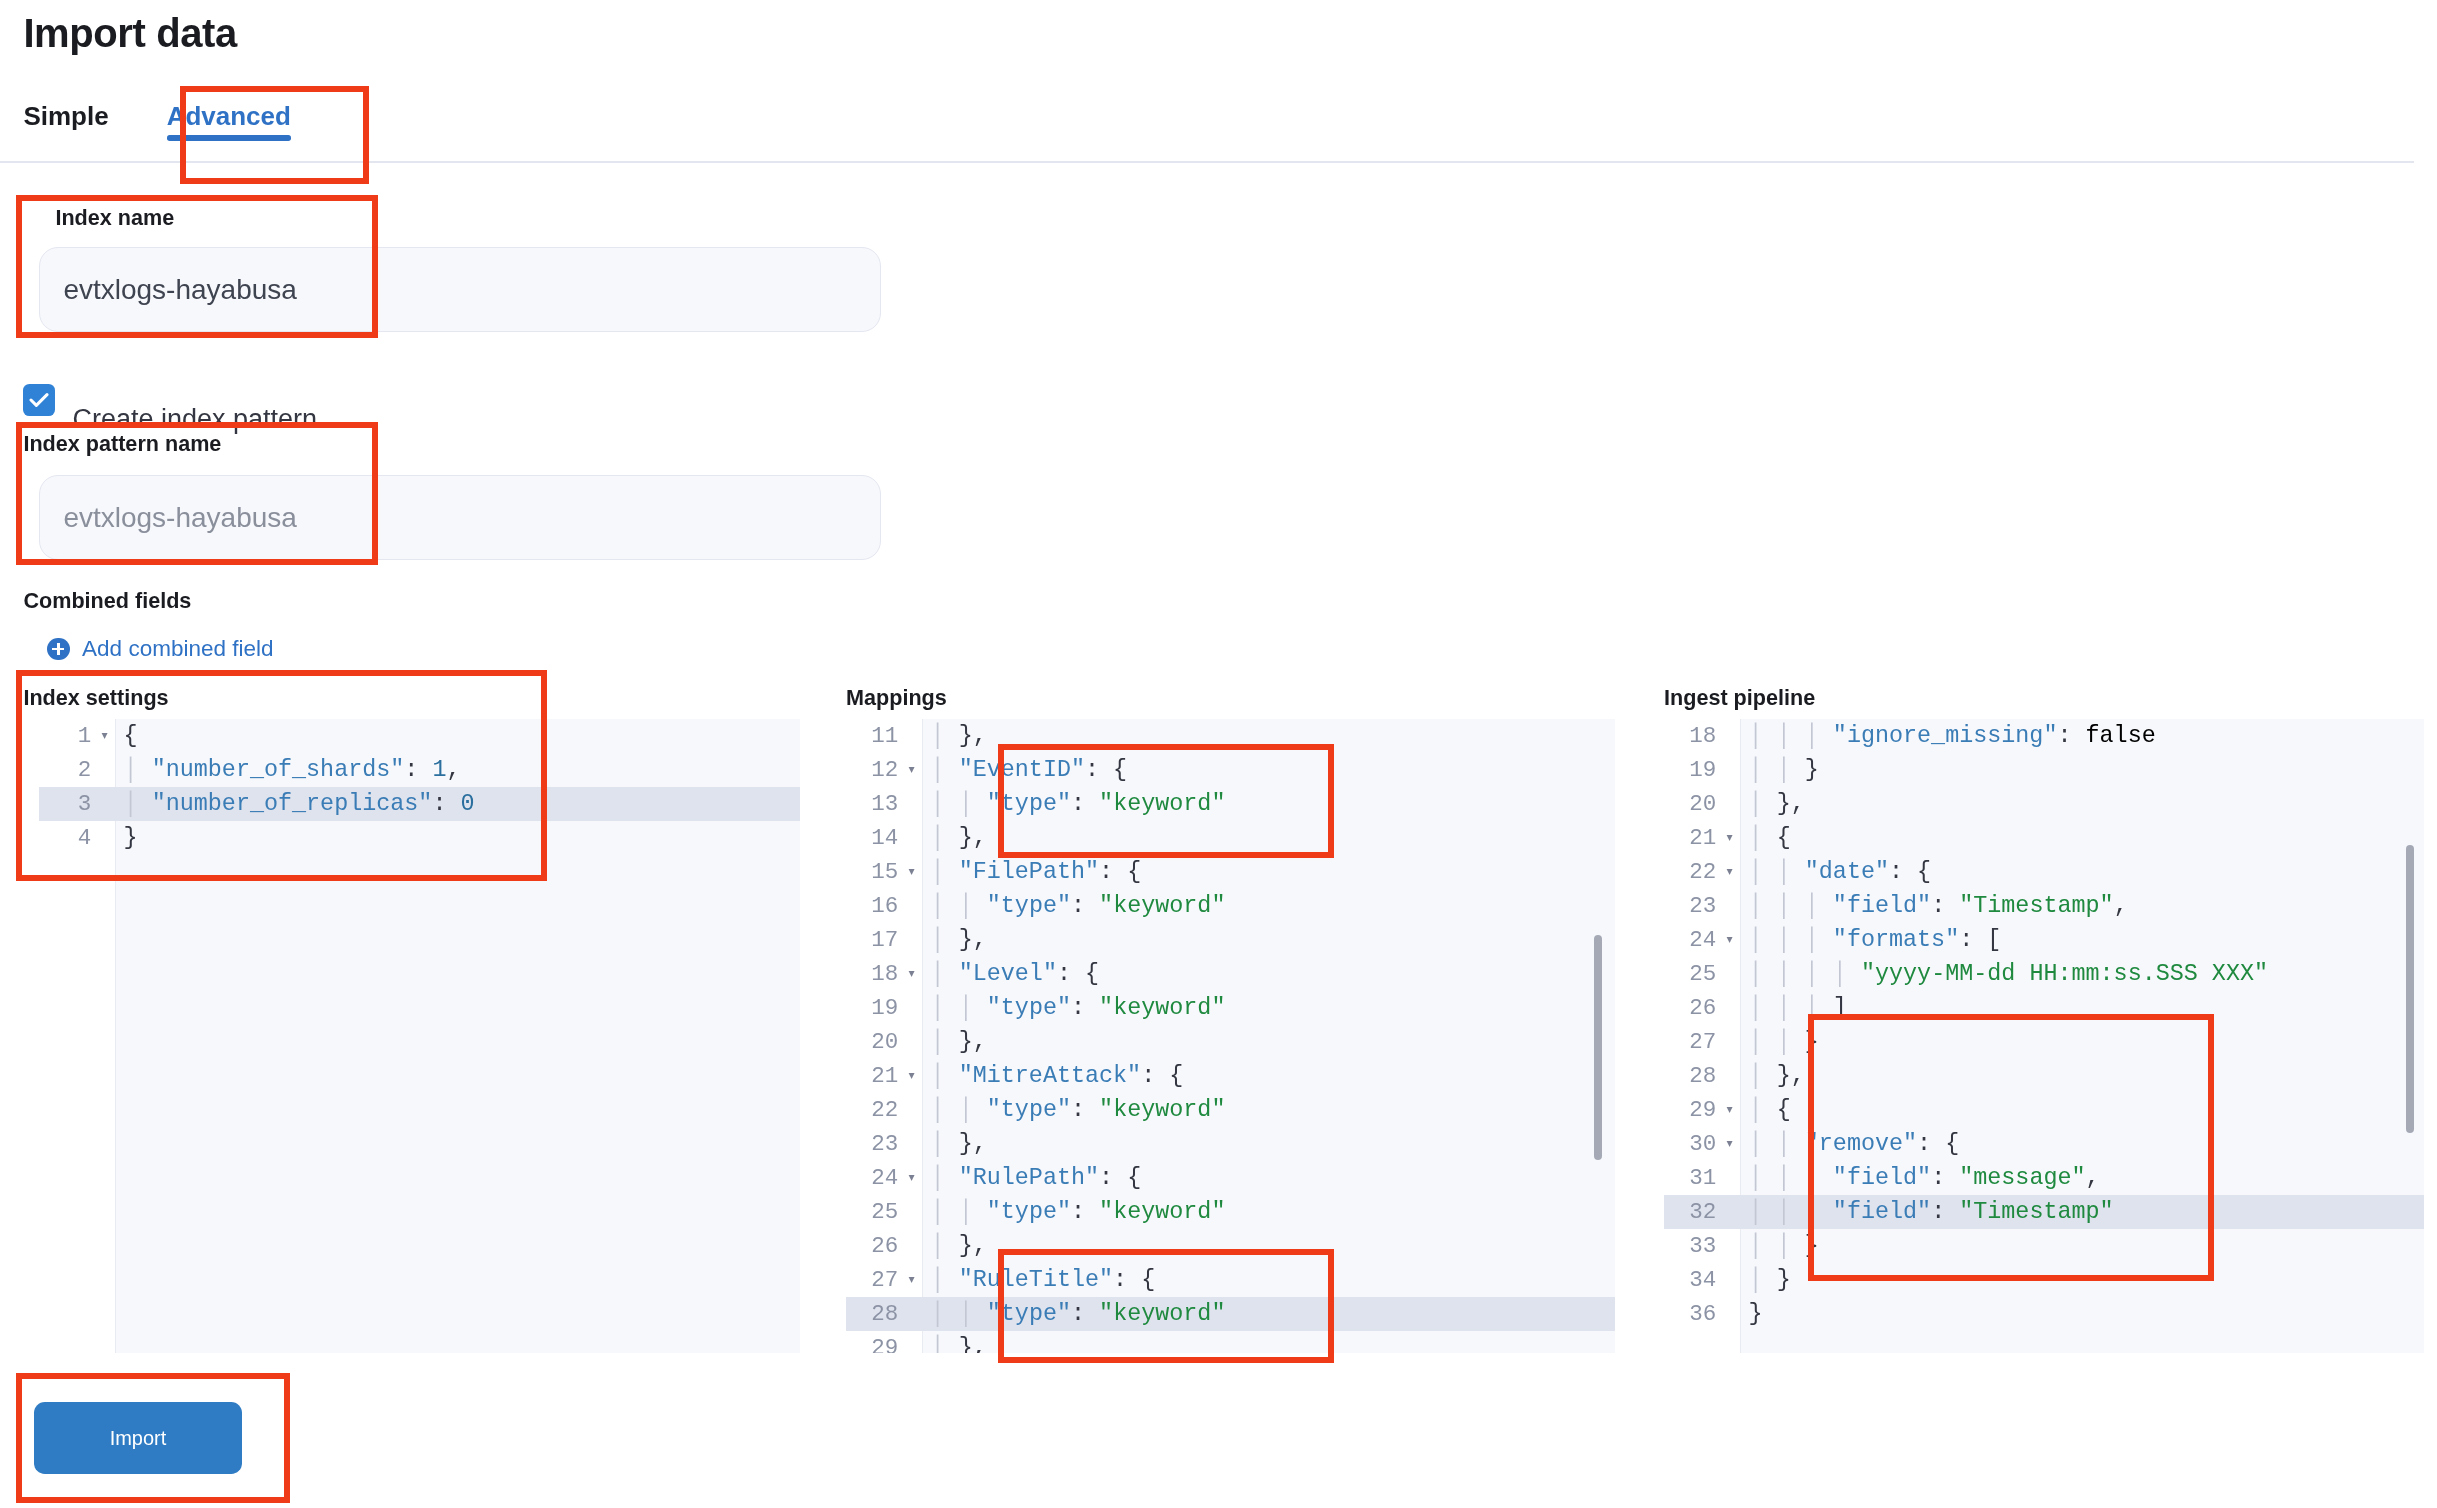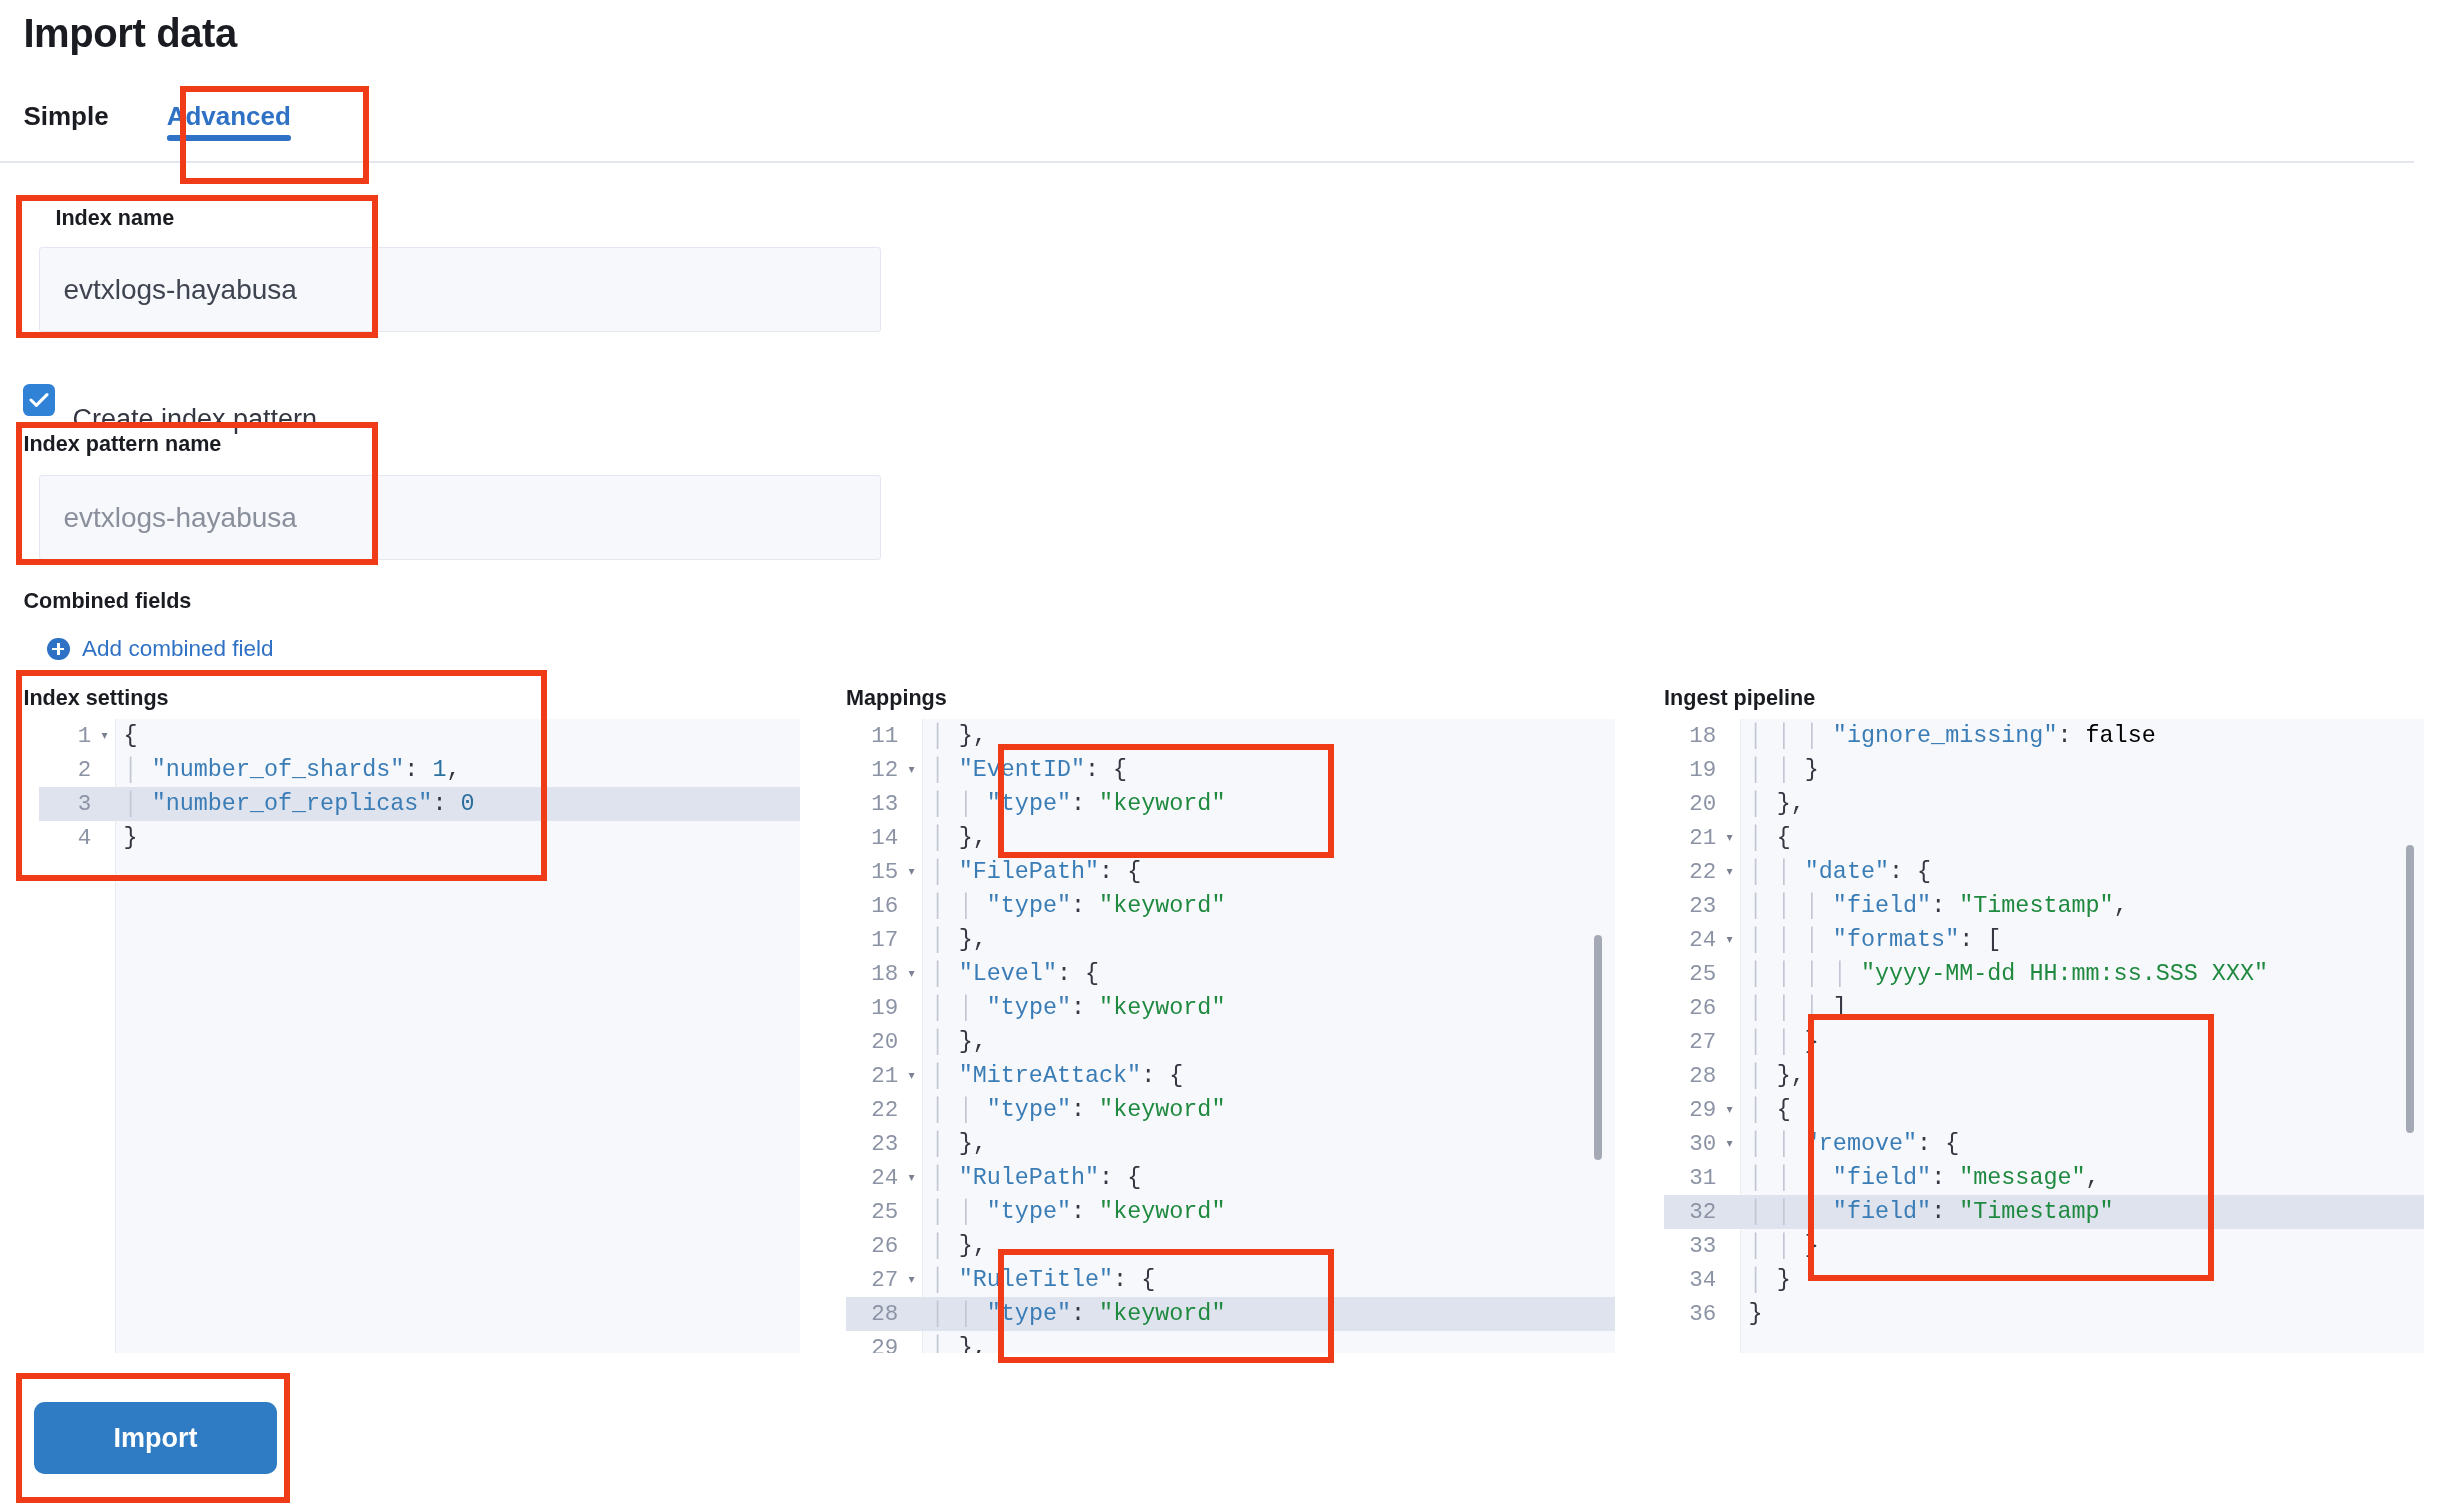--- a/index.html
+++ b/index.html
@@ -42,21 +42,21 @@
   }
 
   
   .field-label {
     position:absolute; font-size:21.6px; font-weight:700; color:#1a1c21;
   }
   .text-input {
     position:absolute;
     background:#f7f8fc;
     border:0.9px solid #e4e7f0;
-    border-radius:3px;
+    border-radius:19px;
     font-size:28px;
     color:#3f4451;
     padding:0 23.4px;
     display:flex; align-items:center;
     font-family:"Liberation Sans", sans-serif;
   }
   .text-input.placeholder { color:#8a8f9c; }
 
   
   .checkbox-row {
@@ -128,23 +128,23 @@
   .tok-pun  { color:#343741; }
   .tok-ind  { color:#c3c7d4; }
 
   .vscroll {
     position:absolute; width:8px; border-radius:4.5px; background:#a5a9b5;
   }
 
   
   .import-btn {
     position:absolute; left:34px; top:1402px;
-    width:243px; height:72px; border-radius:10.8px;
+    width:208px; height:72px; border-radius:10.8px;
     background:#2f7cc4; color:#fff;
-    font-size:27px; font-weight:700;
+    font-size:20px; font-weight:400;
     display:flex; align-items:center; justify-content:center;
     border:none; cursor:pointer;
     font-family:"Liberation Sans", sans-serif;
   }
 
   
   .annot {
     position:absolute; border:6.3px solid #ef3b17;
     pointer-events:none; background:transparent;
   }

